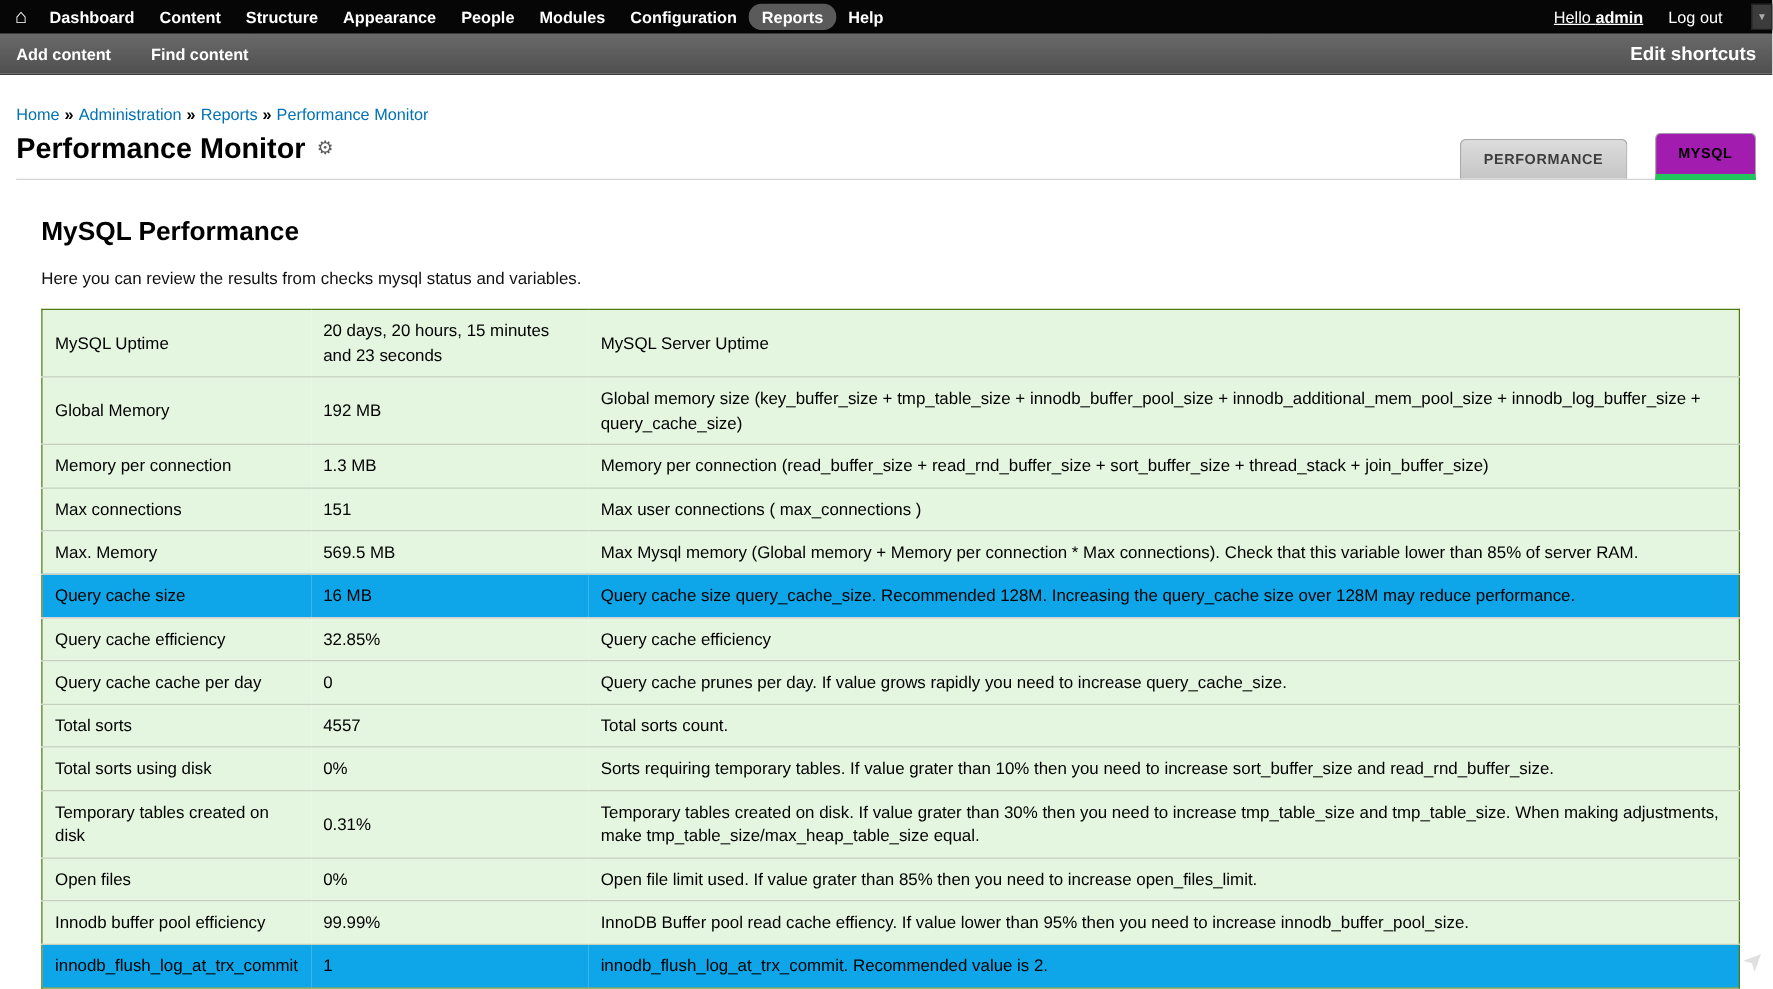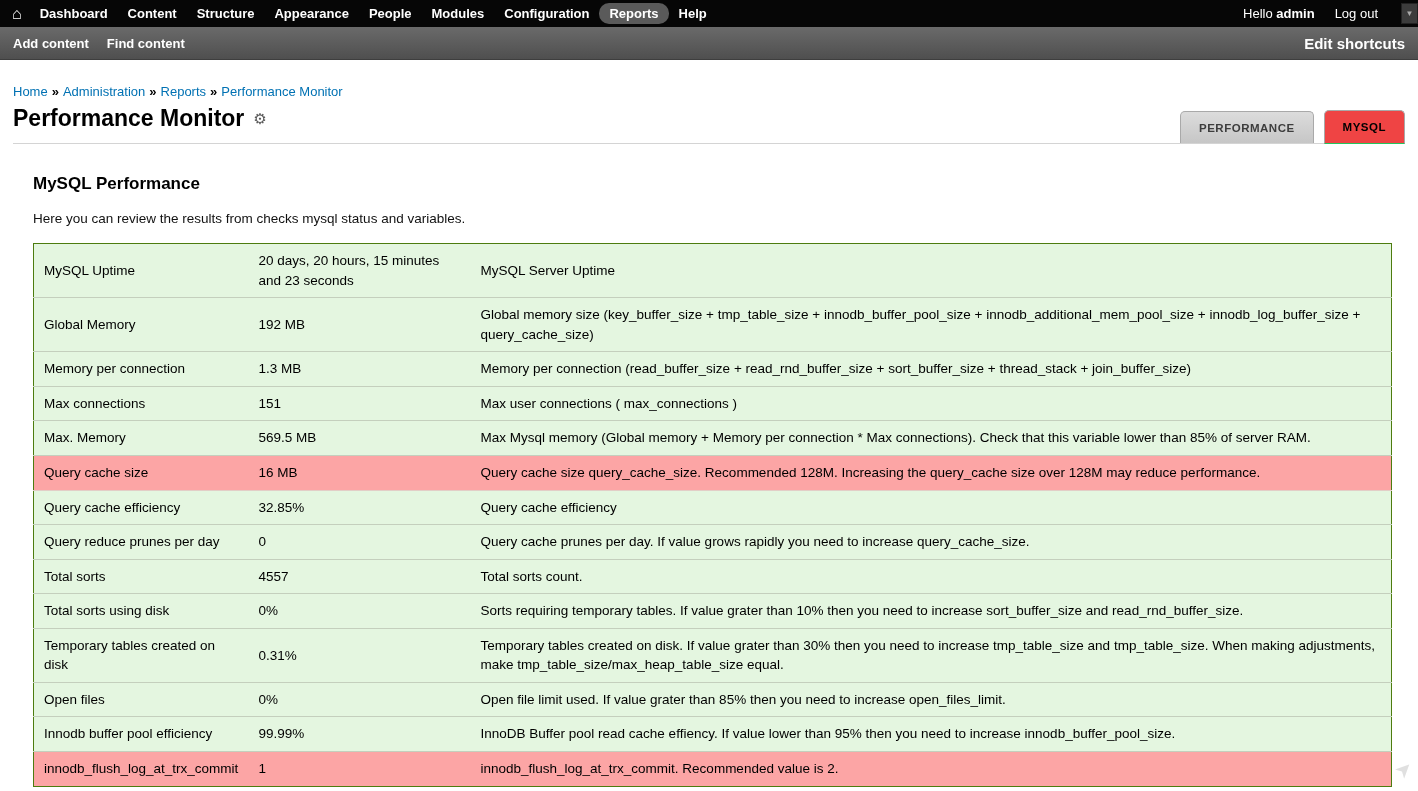--- a/index.html
+++ b/index.html
@@ -19,81 +19,81 @@
   .toolbar .home {
     color:#fff; font-size:16px; line-height:1; margin:0 8px 0 2px; cursor:pointer;
   }
   .menu { display:flex; align-items:flex-end; }
   .menu-item {
     color:#fff; font-weight:bold; font-size:13px; padding:3px 10px;
     border-radius:10px; cursor:pointer;
   }
   .menu-item.active { background:#5a5a5a; }
   .toolbar-right { margin-left:auto; display:flex; align-items:center; gap:20px; padding-right:30px; }
-  .greet { font-size:13px; }
+  .greet { font-size:13px;text-decoration:underline; }
   .greet strong { font-weight:bold; }
   .logout { color:#fff; font-weight:normal; font-size:13px; }
   .toolbar-toggle {
     position:absolute; right:0; top:3px; width:17px; height:21px;
     background:#3c3c3c; color:#aaa; display:flex; align-items:center;
     justify-content:center; font-size:8px; cursor:pointer; border:1px solid #222;
   }
 
   
   .shortcut-bar {
     background:linear-gradient(#6a6a6a,#4f4f4f); height:33px;
     display:flex; align-items:center; padding:0 13px;
     border-bottom:1px solid #3e3e3e;
   }
-  .shortcut-links { display:flex; gap:18px;align-items:center; }
+  .shortcut-links { display:flex; gap:32px;align-items:center; }
   .shortcut-link { color:#fff; font-weight:bold; font-size:13px; }
   .edit-shortcuts { margin-left:auto; color:#fff; font-weight:bold; font-size:15px; }
 
   
   .page { padding:0 13px; }
   .breadcrumb { margin-top:24px; font-size:13px; }
   .breadcrumb a { color:#0071b3; }
   .breadcrumb .sep { color:#000; margin:0 4px; font-weight:bold; }
 
   .title-row {
     display:flex; align-items:flex-end; justify-content:space-between;
     border-bottom:1px solid #d4d4d4; margin-top:6px;
   }
   .title-wrap { display:flex; align-items:center; gap:9px; padding-bottom:11px; }
   h1.page-title { font-size:23px; font-weight:bold; color:#000; }
   .gear { color:#5a5a5a; font-size:15px; line-height:1; cursor:pointer; }
 
-  ul.tabs { display:flex; gap:10px; list-style:none; align-items:flex-end; }
+  ul.tabs { display:flex; gap:22px; list-style:none; align-items:flex-end; }
   li.tab {
     padding:10px 18px 9px; font-size:11.5px; font-weight:bold; letter-spacing:.5px;
     border:1px solid #a9a9a9; border-bottom:none; border-radius:5px 5px 0 0;
     background:linear-gradient(#dcdcdc,#c6c6c6); color:#3d3d3d;
     cursor:pointer; margin-bottom:0;
   }
   li.tab.active {
-    background:#ef4444; color:#000; margin-bottom:-1px; padding-bottom:10px;
-    border-bottom:1px solid #22c55e;
+    background:#a21caf; color:#000; margin-bottom:-1px; padding-bottom:10px;
+    border-bottom:5px solid #22c55e;
   }
 
   
   .content { padding:0 13px 30px 20px; }
-  .content h2 { font-size:17px; font-weight:bold; margin-top:30px; }
+  .content h2 { font-size:21px; font-weight:bold; margin-top:30px; }
   .content p.desc { margin-top:17px; font-size:13.5px; color:#111; }
 
   table.perf {
     width:100%; border-collapse:collapse; margin-top:17px;
     border:1px solid #4d7c0f; table-layout:fixed; font-size:13.5px;
   }
   table.perf td {
     padding:7px 10px; vertical-align:middle; line-height:1.45;
     border-bottom:1px solid #c4cfbd; overflow-wrap:break-word;
   }
   table.perf tr:last-child td { border-bottom:none; }
   tr.ok td { background:#e4f6e0; }
-  tr.warning td { background:#fca5a5; border-bottom-color:#e2cec7; }
+  tr.warning td { background:#0ea5e9; border-bottom-color:#e2cec7; }
 
   
   .corner-arrow {
     position:absolute; right:6px; bottom:10px; color:#e0e0e0;
     font-size:20px; transform:rotate(-45deg); cursor:pointer; user-select:none;
   }
 </style>
 </head>
 <body>
 
@@ -184,21 +184,21 @@
     <td class="c-name">Query cache size</td>
     <td class="c-value">16 MB</td>
     <td class="c-desc">Query cache size query_cache_size. Recommended 128M. Increasing the query_cache size over 128M may reduce performance.</td>
   </tr>
           <tr class="ok">
     <td class="c-name">Query cache efficiency</td>
     <td class="c-value">32.85%</td>
     <td class="c-desc">Query cache efficiency</td>
   </tr>
           <tr class="ok">
-    <td class="c-name">Query reduce prunes per day</td>
+    <td class="c-name">Query cache cache per day</td>
     <td class="c-value">0</td>
     <td class="c-desc">Query cache prunes per day. If value grows rapidly you need to increase query_cache_size.</td>
   </tr>
           <tr class="ok">
     <td class="c-name">Total sorts</td>
     <td class="c-value">4557</td>
     <td class="c-desc">Total sorts count.</td>
   </tr>
           <tr class="ok">
     <td class="c-name">Total sorts using disk</td>

